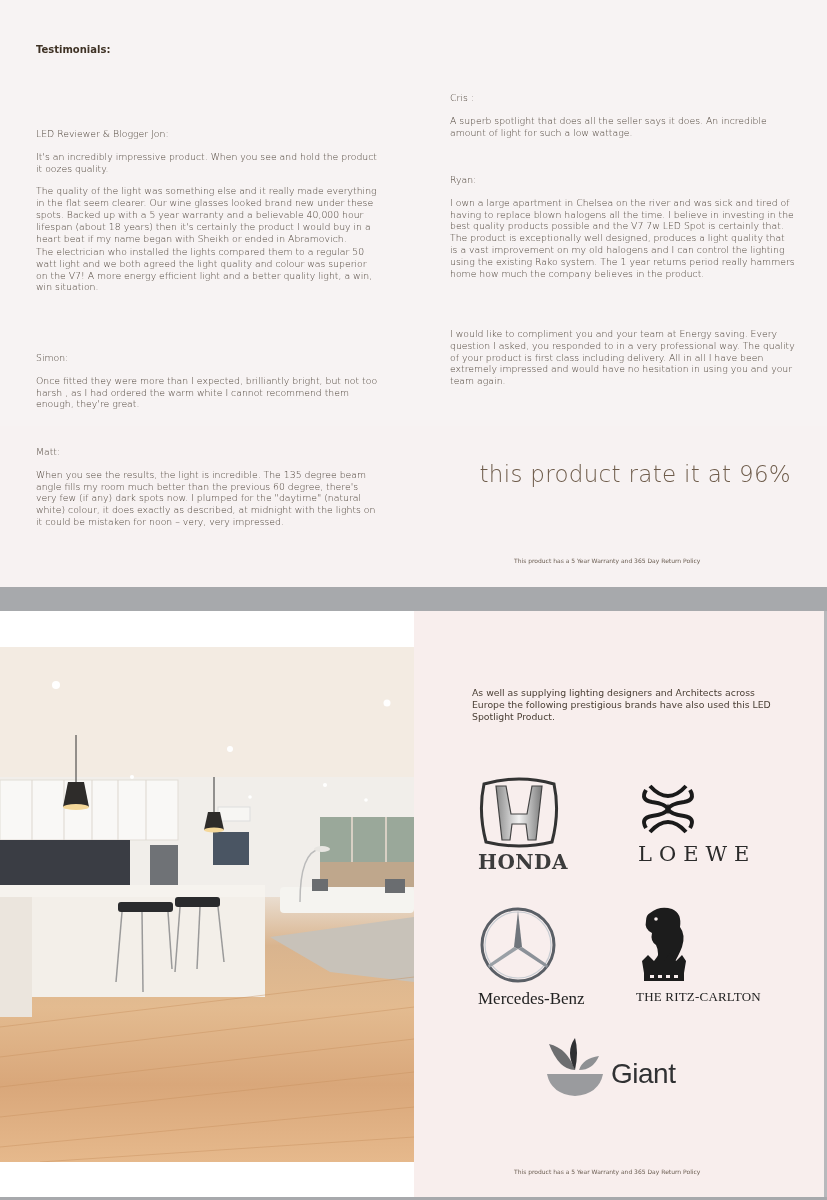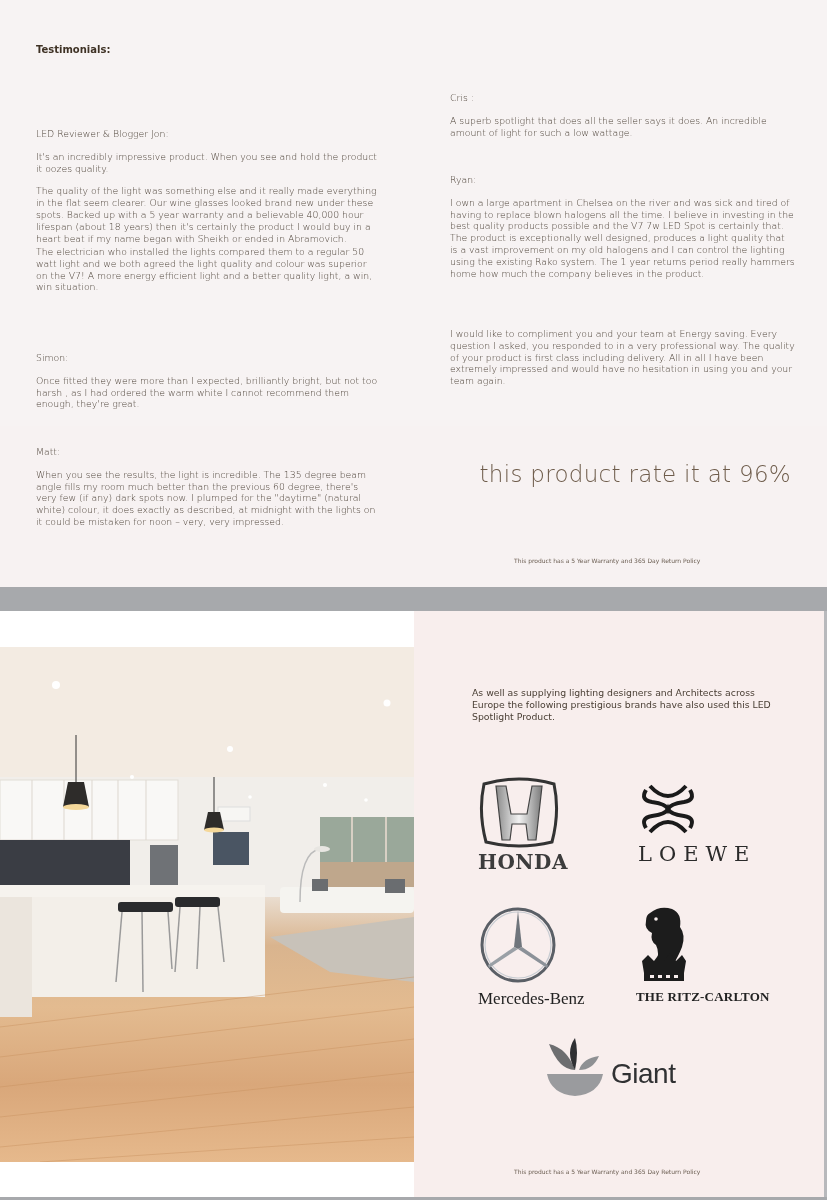--- a/index.html
+++ b/index.html
@@ -230,21 +230,21 @@
   <svg width="56" height="80" viewBox="0 0 56 80">
     <path d="M14 8 Q24 0 36 4 Q46 8 44 22 Q50 30 46 42 Q42 52 38 58 L20 58 Q24 48 20 40 Q14 36 16 28 Q8 24 10 16 Q10 10 14 8 Z" fill="#1c1c1c"></path>
     <circle cx="20" cy="14" r="1.8" fill="#f8eeed"></circle>
     <path d="M6 56 L12 50 L18 56 L24 48 L28 56 L34 48 L40 56 L46 50 L50 56 L48 68 L8 68 Z" fill="#1c1c1c"></path>
     <rect x="8" y="68" width="40" height="8" fill="#1c1c1c"></rect>
     <rect x="14" y="70" width="4" height="3" fill="#f8eeed"></rect>
     <rect x="22" y="70" width="4" height="3" fill="#f8eeed"></rect>
     <rect x="30" y="70" width="4" height="3" fill="#f8eeed"></rect>
     <rect x="38" y="70" width="4" height="3" fill="#f8eeed"></rect>
   </svg>
-  <span class="word" style="font-family:'Liberation Serif', serif; font-size:13px; letter-spacing:0.2px; color:#222; margin-top:0px;font-weight:bold;">THE RITZ-CARLTON</span>
+  <span class="word" style="font-family:'Liberation Serif', serif; font-size:13px; letter-spacing:0.2px; color:#222; margin-top:0px;">THE RITZ-CARLTON</span>
 </div>
 
 <div class="logo" style="left:545px; top:1036px; width:150px; height:62px;">
   <svg width="60" height="62" viewBox="0 0 60 62" style="position:absolute; left:0; top:0;">
     <path d="M4 8 Q22 12 30 34 Q14 34 4 8 Z" fill="#6d6e70"></path>
     <path d="M30 2 Q20 16 30 34 Q34 16 30 2 Z" fill="#2f3033"></path>
     <path d="M54 20 Q38 22 34 34 Q48 34 54 20 Z" fill="#8e9093"></path>
     <path d="M2 38 L58 38 Q54 58 30 60 Q6 58 2 38 Z" fill="#9a9b9e"></path>
   </svg>
   <span class="word" style="position:absolute; left:66px; top:22px; font-family:'Liberation Sans', sans-serif; font-size:28px; color:#303133; letter-spacing:-0.5px;">Giant</span>

